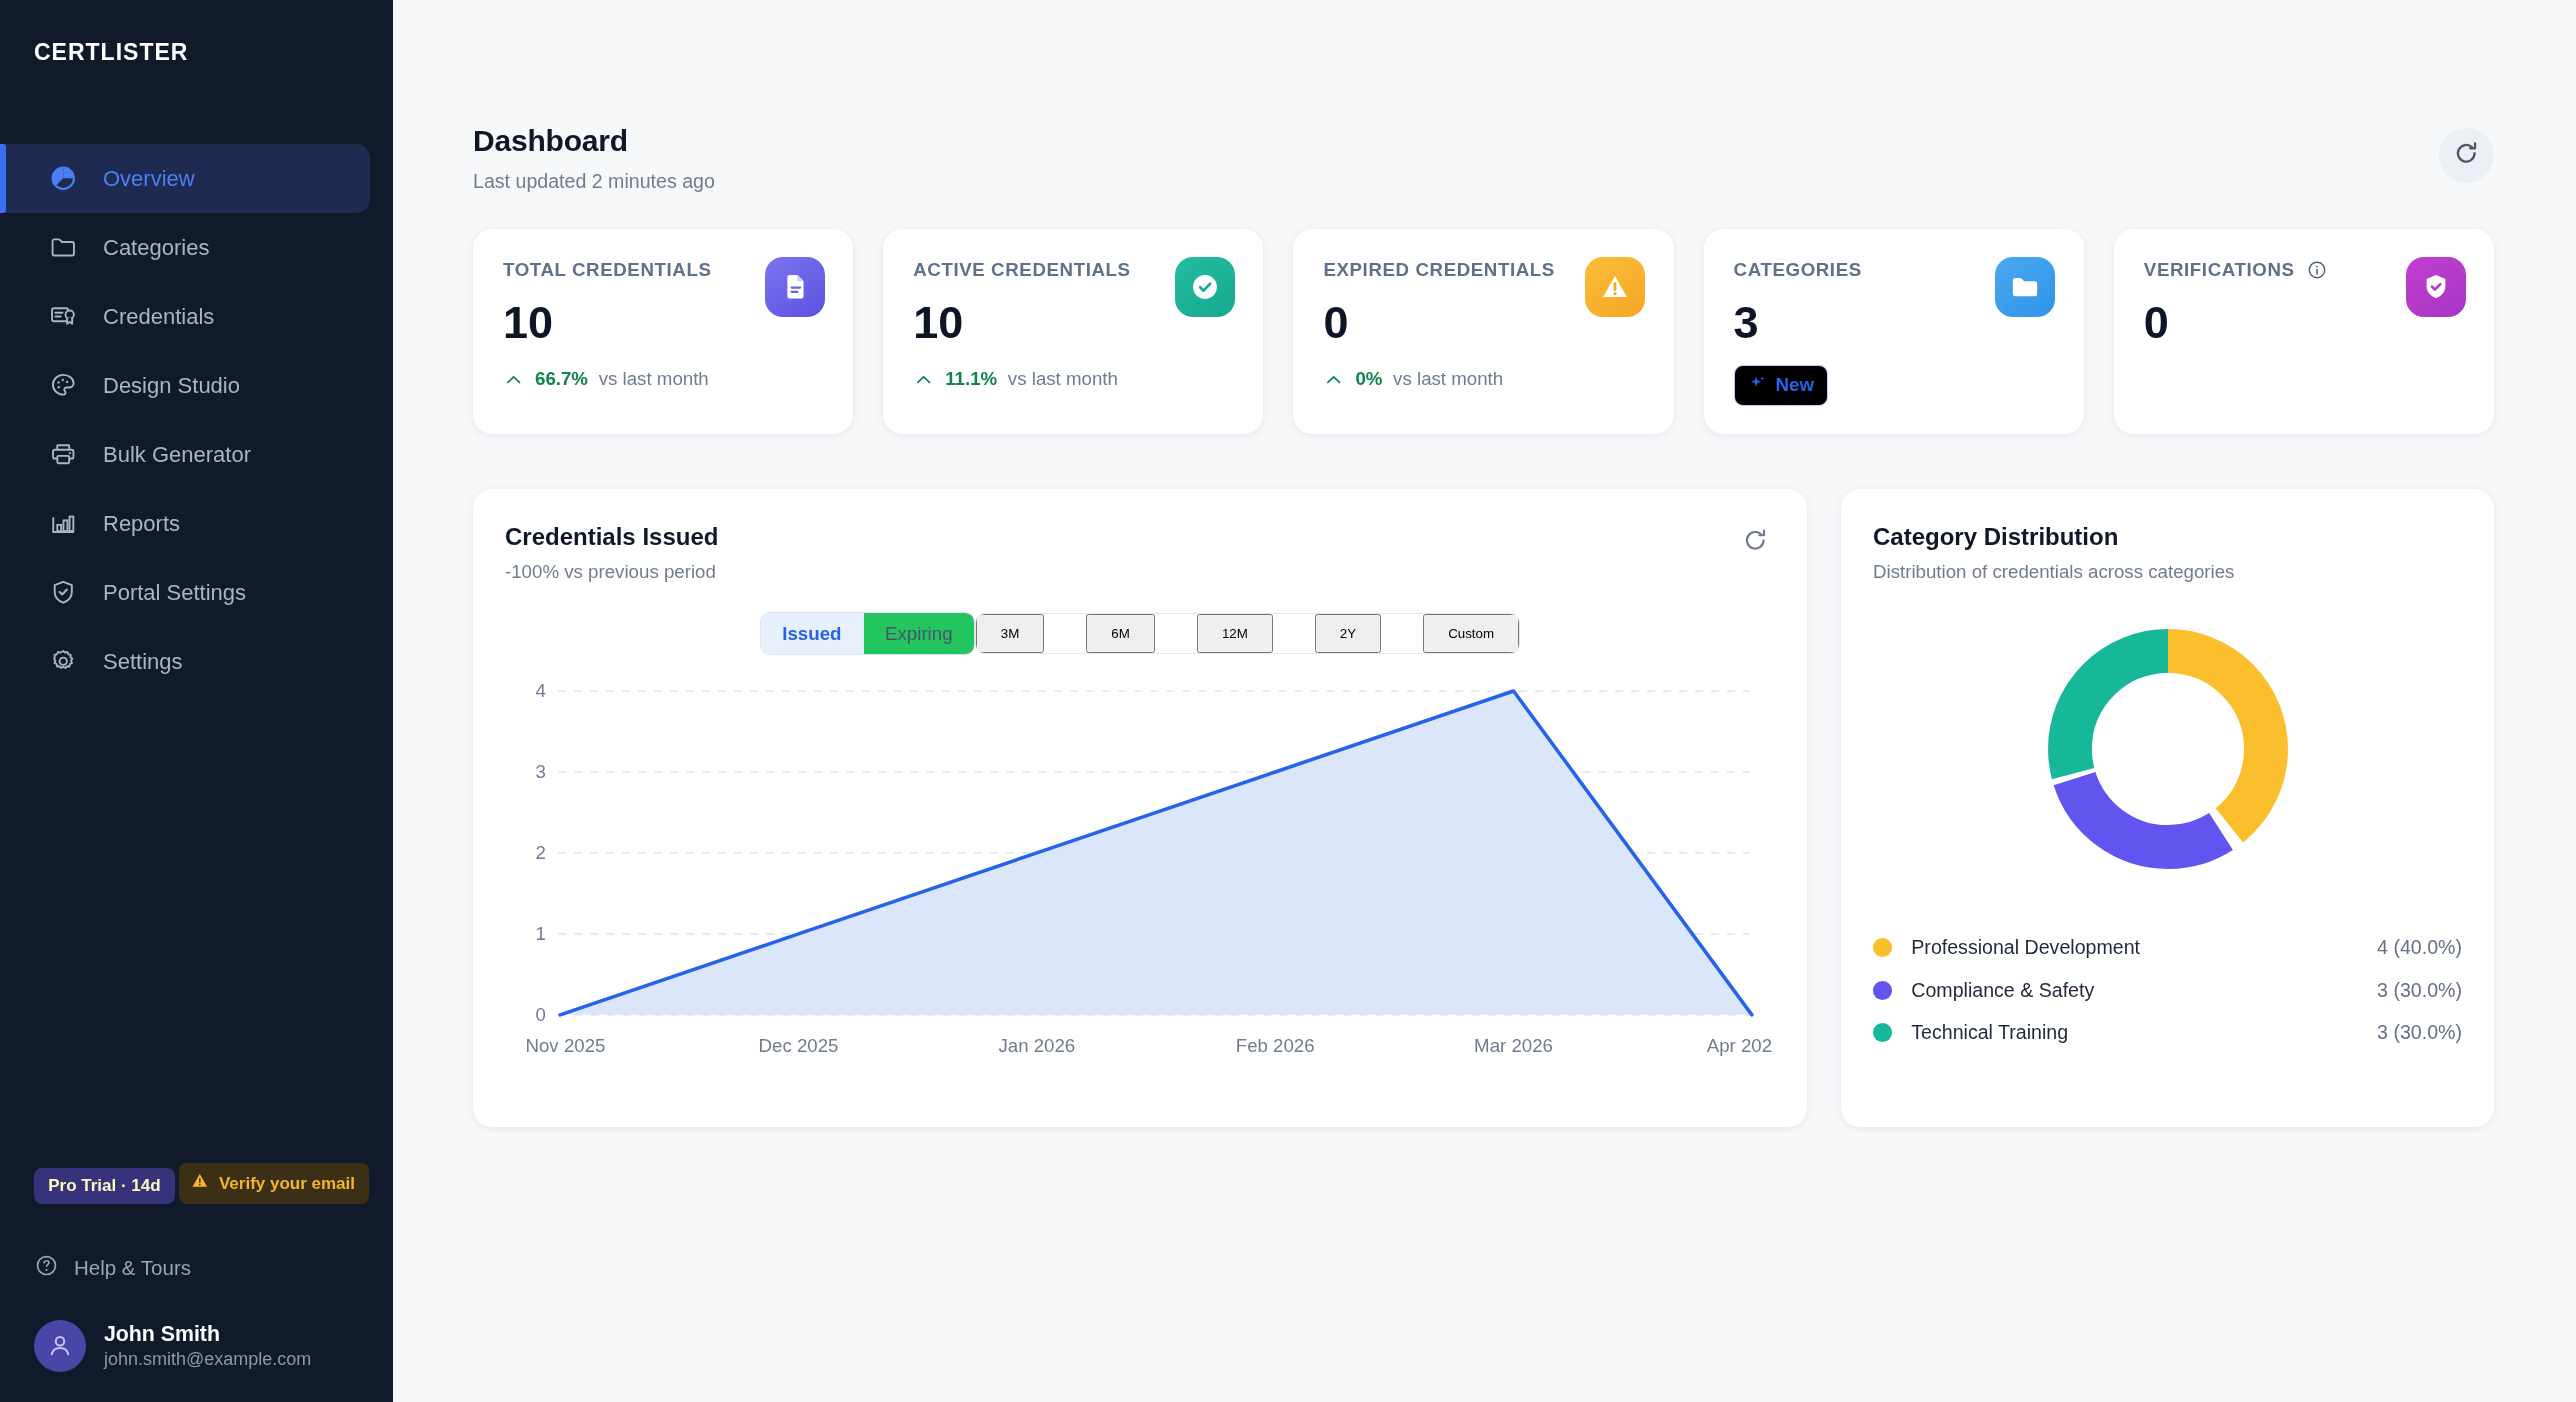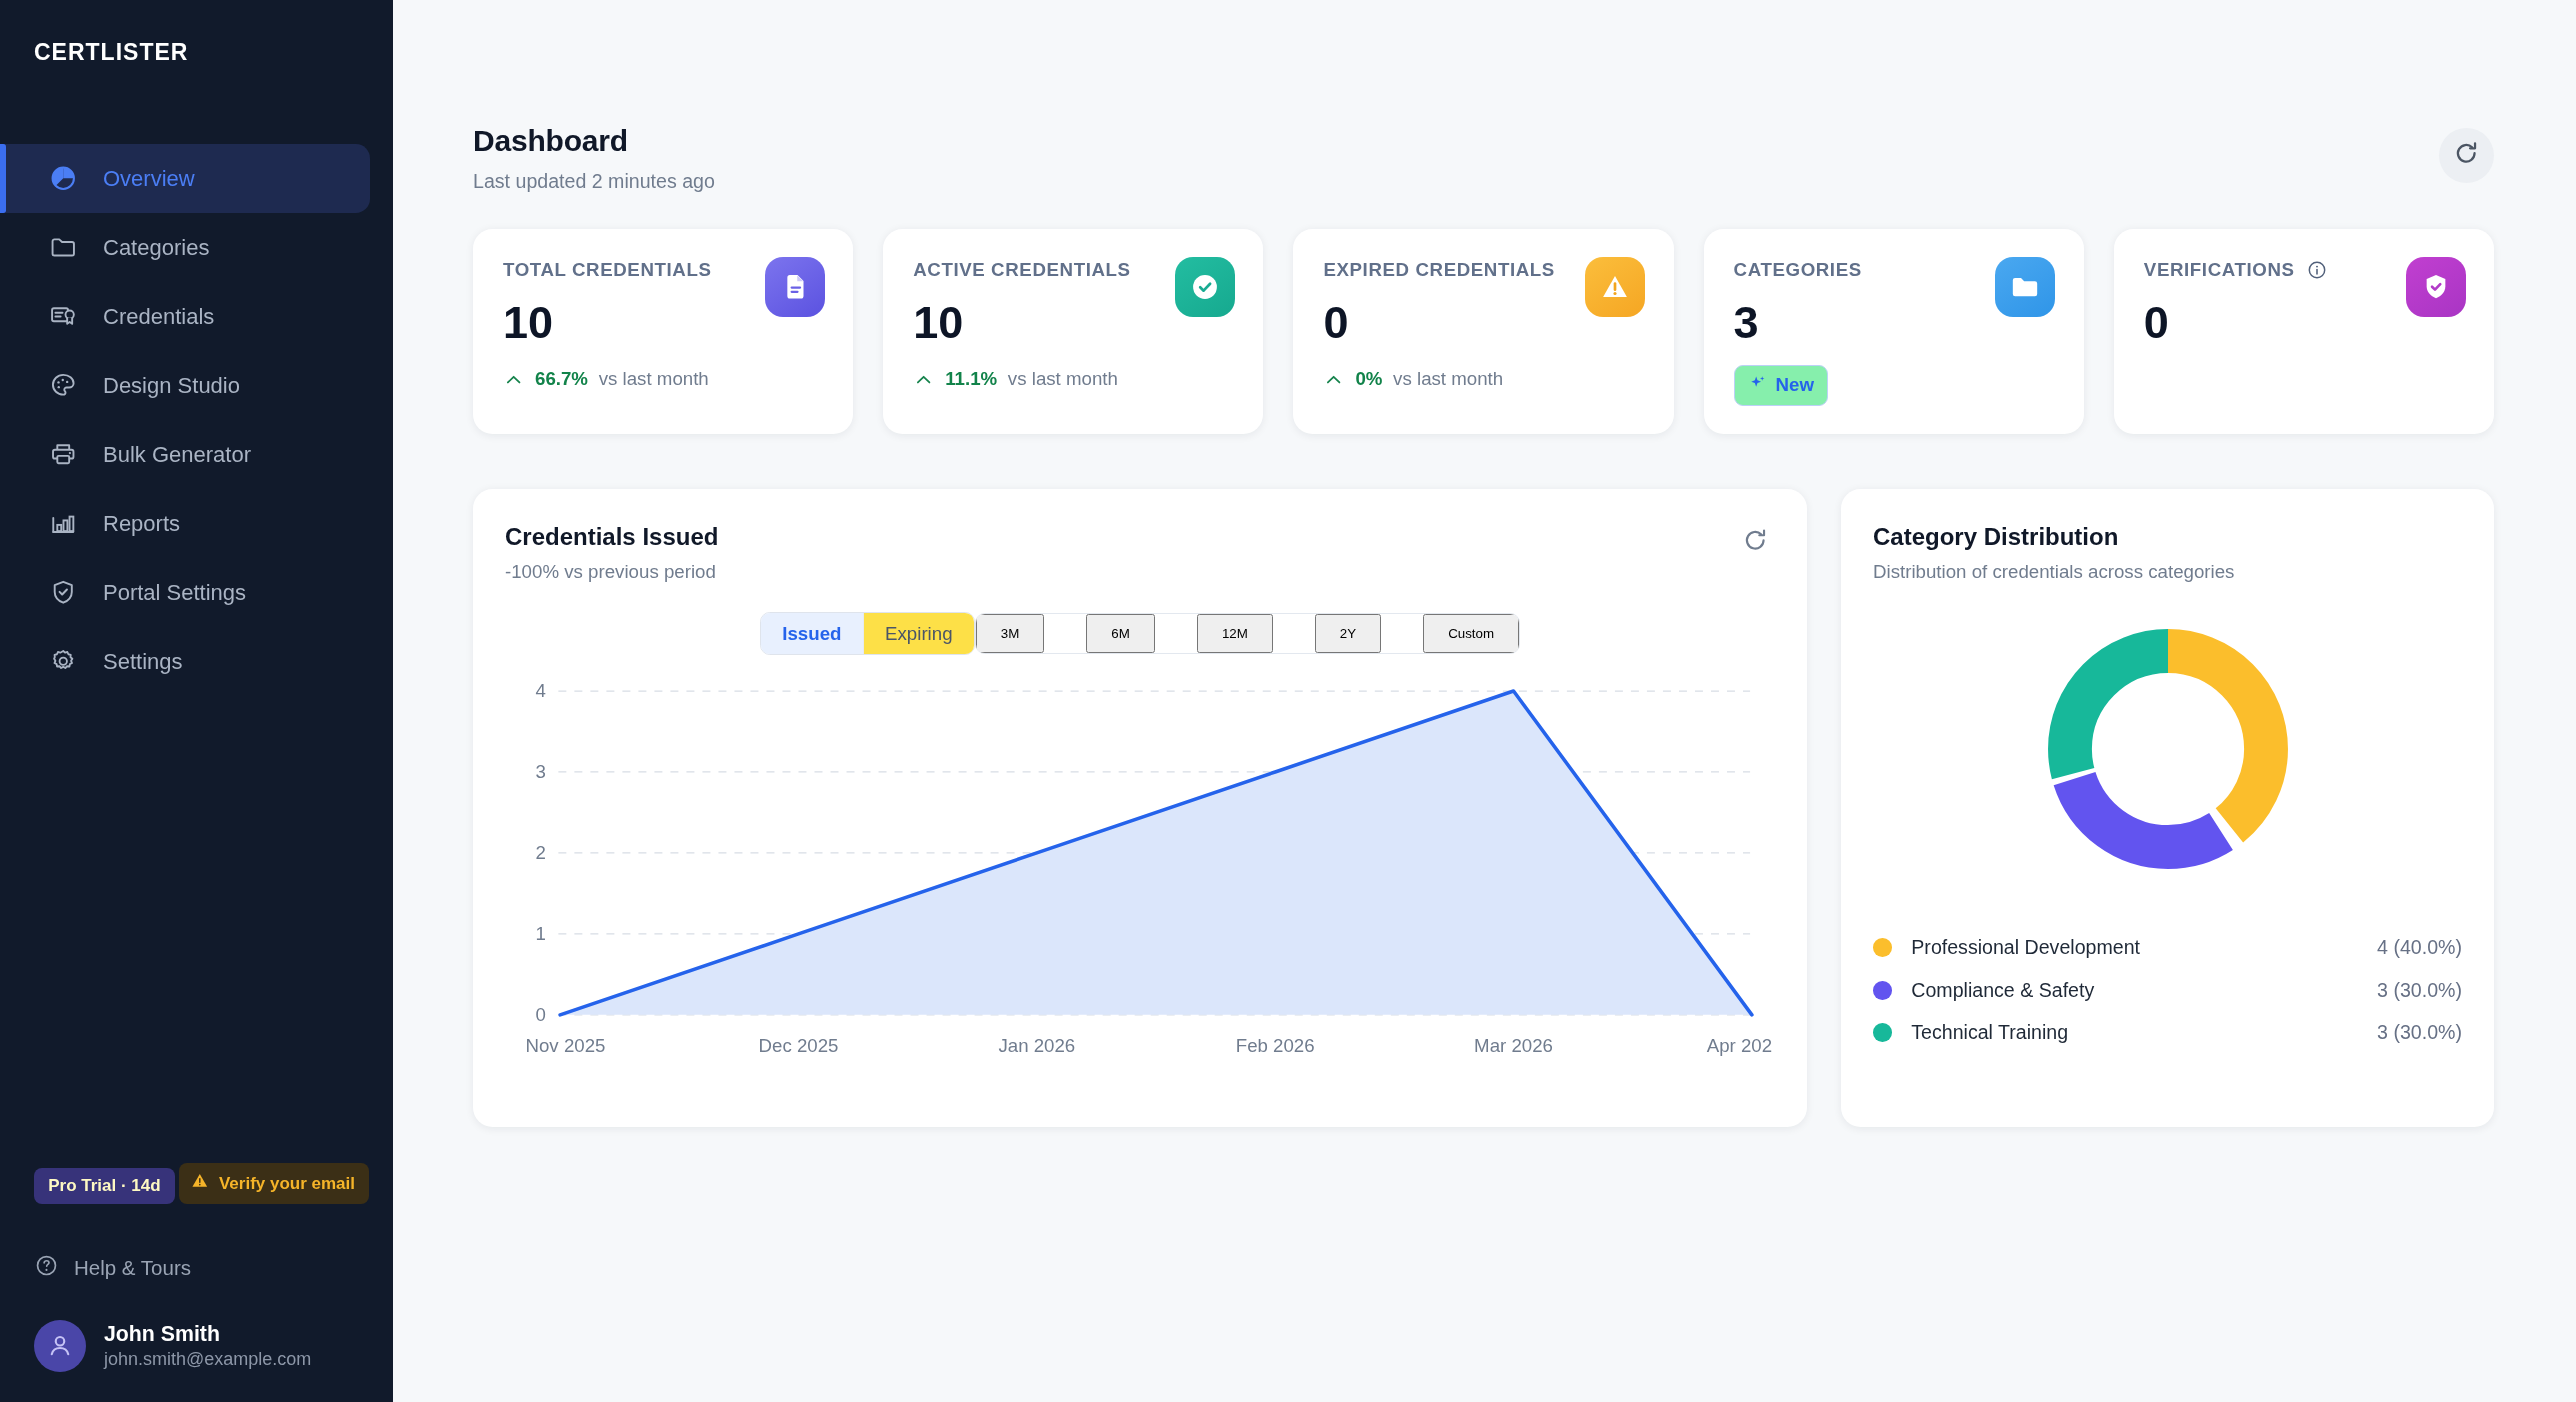--- a/index.html
+++ b/index.html
@@ -113,21 +113,21 @@
     position: absolute; top: 28.5px; right: 28.5px;
     width: 60px; height: 60px; border-radius: 18px;
     display: flex; align-items: center; justify-content: center;
   }
   .stat-icon svg { width: 34px; height: 34px; }
   .new-chip {
     display: inline-flex; align-items: center; gap: 8px;
     border: 1.3px solid #bcd1f7; border-radius: 9px;
     padding: 7.1px 13.3px; margin-top: 19.6px;
     color: #2563eb; font-size: 18.7px; font-weight: bold;
-    cursor: pointer; background: #86efac;
+    cursor: pointer; background: #000000;
   }
   .new-chip svg { width: 19.6px; height: 19.6px; }
 
   
   .panels { display: flex; gap: 34px; margin-top: 34px; padding-right: 46px; }
   .panel {
     background: #ffffff; border-radius: 19.6px;
     box-shadow: 0 1.8px 9px rgba(16,24,40,0.07);
     margin-top: 21px;
   }
@@ -137,21 +137,21 @@
   .panel-sub { font-size: 18.7px; color: #707c8e; margin-top: 10.7px; }
   .panel-refresh {
     position: absolute; top: 37px; right: 36px; cursor: pointer;
     width: 30px; height: 30px;
   }
   .panel-refresh svg { width: 28.5px; height: 28.5px; }
 
   .chart-controls { display: flex; align-items: center; justify-content: center; margin-top: 28.5px; }
   .seg { display: inline-flex; border: 1.3px solid #dfe4ec; border-radius: 9.8px; overflow: hidden; background: #fff; }
   .seg .seg-btn {
-    font-size: 18.7px; color: #4a5568; background: #fde047;
+    font-size: 18.7px; color: #4a5568; background: #22c55e;
     padding: 9.8px 21.3px; border: none; cursor: pointer;
     border-right: 1.3px solid #e6eaf1;
     font-family: "Liberation Sans", sans-serif;
   }
   .seg .seg-btn:last-child { border-right: none; }
   .seg .seg-btn.active { background: #e8f0fe; color: #2563eb; font-weight: bold; }
   .range { display: inline-flex; border: 1.3px solid #e3e8ef; border-radius: 9.8px; overflow: hidden; background: #fff; gap: 42px; }
   .range .seg-btn { padding: 9.8px 23px; }
 
   .plot { position: relative; margin-top: 19.6px; height: 427px; }

